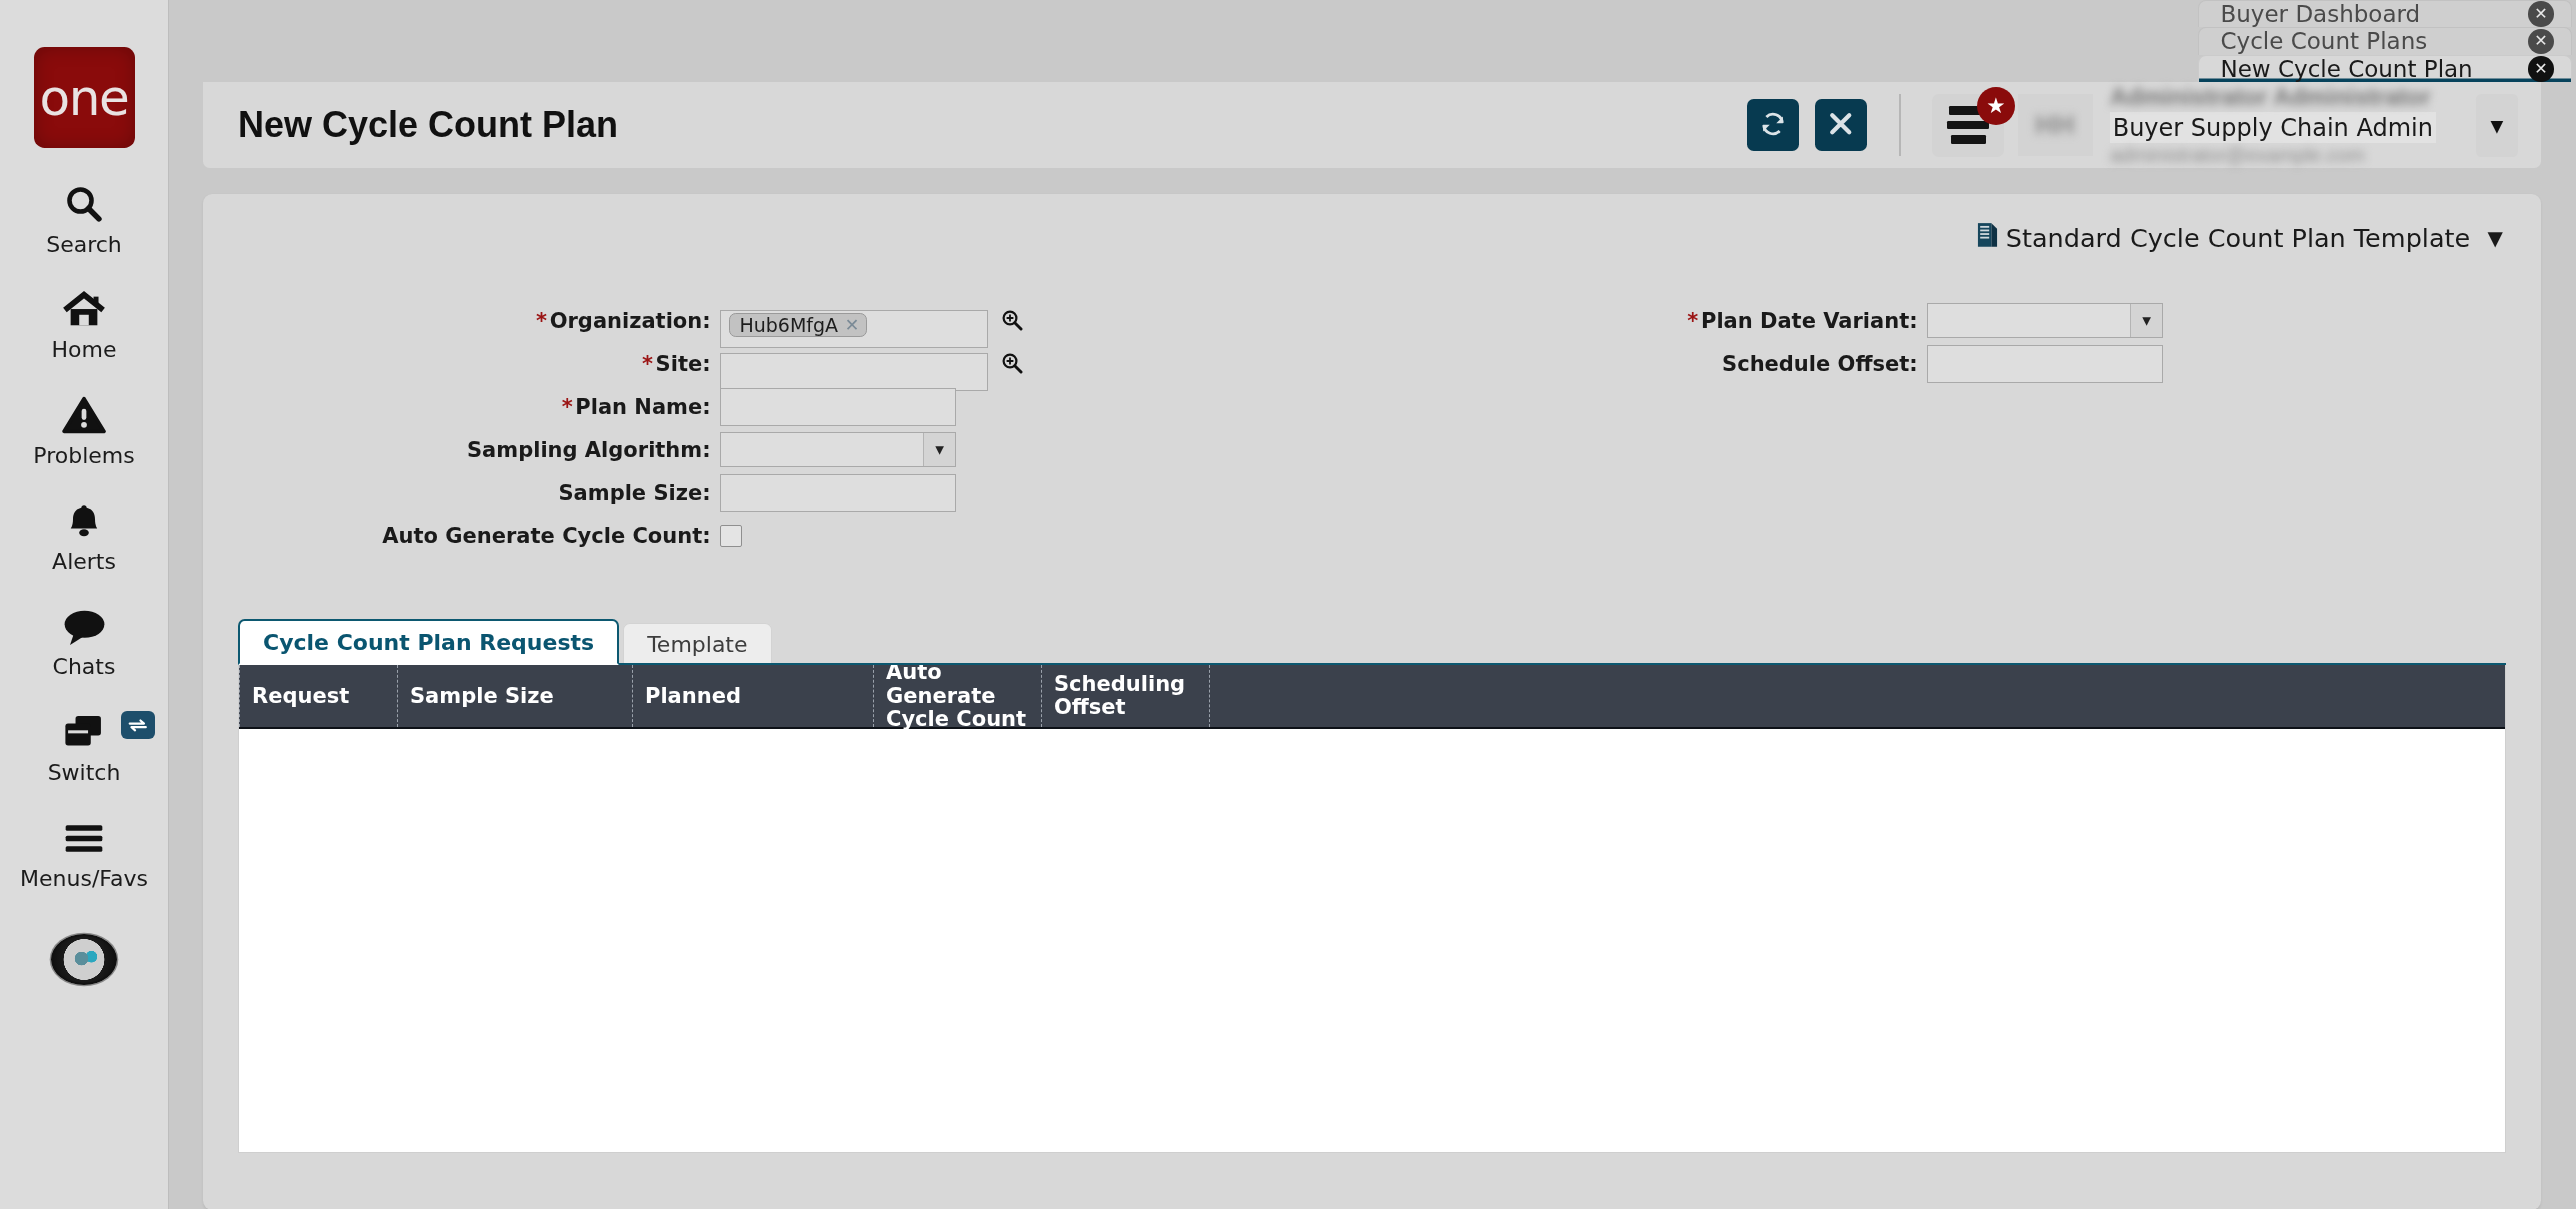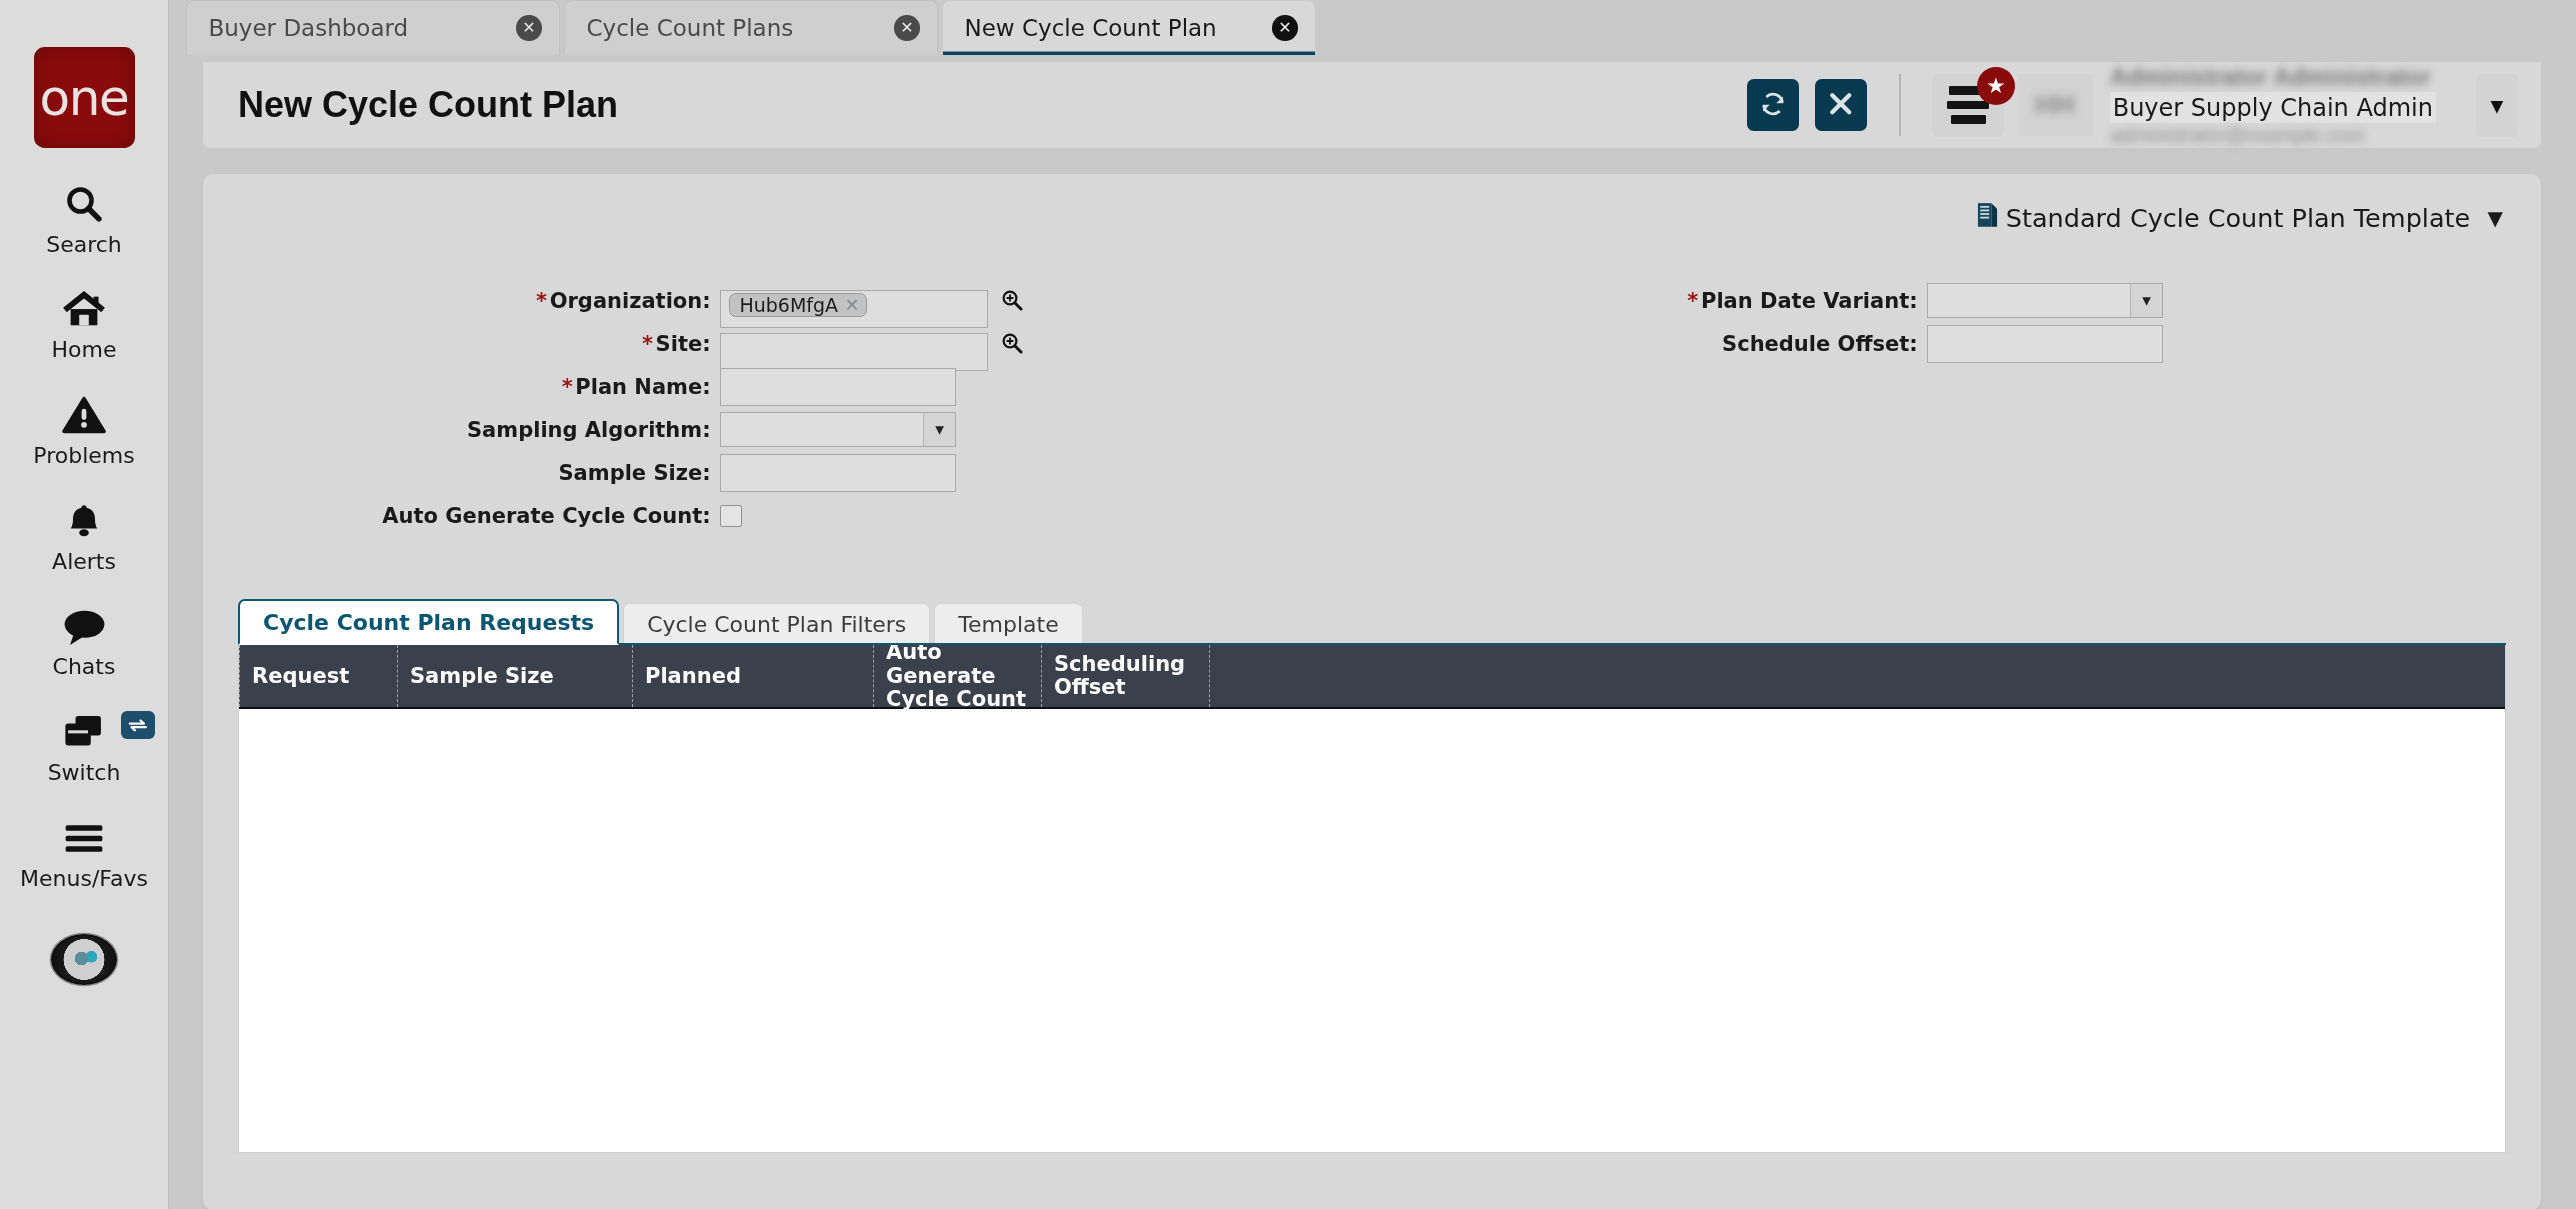--- a/index.html
+++ b/index.html
@@ -63,24 +63,25 @@
       radial-gradient(circle at 50% 50%, #cfcfcf 0 52%, #1a1a1a 53%, #0a0a0a 100%);
     border: 2.7px solid #111;
     box-shadow: 0 0 0 1.3px #888;
   }
 
   
   .main { flex: 1; display: flex; flex-direction: column; position: relative; }
 
   
   .tabstrip {
-    height: 62px; position: relative;
-    display: flex; align-items: flex-start;
+    height: 82px; position: relative;
+    display: flex; align-items: flex-end;
     padding-left: 17px;
     background: #c9c9c9;
+    flex-direction: column;
   }
   .wtab {
     height: 55px; width: 374px;
     background: #cfcfcf;
     border: 1.3px solid #c2c2c2; border-bottom: none;
     border-radius: 8px 8px 0 0;
     display: flex; align-items: center; justify-content: space-between;
     padding: 0 17.4px 0 21.5px;
     margin-right: 4px;
     color: #4a4a4a; font-size: 23px;
@@ -569,23 +570,20 @@
 
         </div>
       </div>
 
       <div class="panel">
         <div class="itabs">
           <div class="itab active">
             <span>Cycle Count Plan Requests</span>
           </div>
           <div class="itab">
-            <span>Cycle Count Plan Filters</span>
-          </div>
-          <div class="itab">
             <span>Template</span>
           </div>
         </div>
         <div class="itab-underline"></div>
 
         <div class="grid-wrap">
           <div class="grid-head">
             <div class="gh" style="width:158px">Request</div>
             <div class="gh" style="width:235px">Sample Size</div>
             <div class="gh" style="width:241px">Planned</div>

